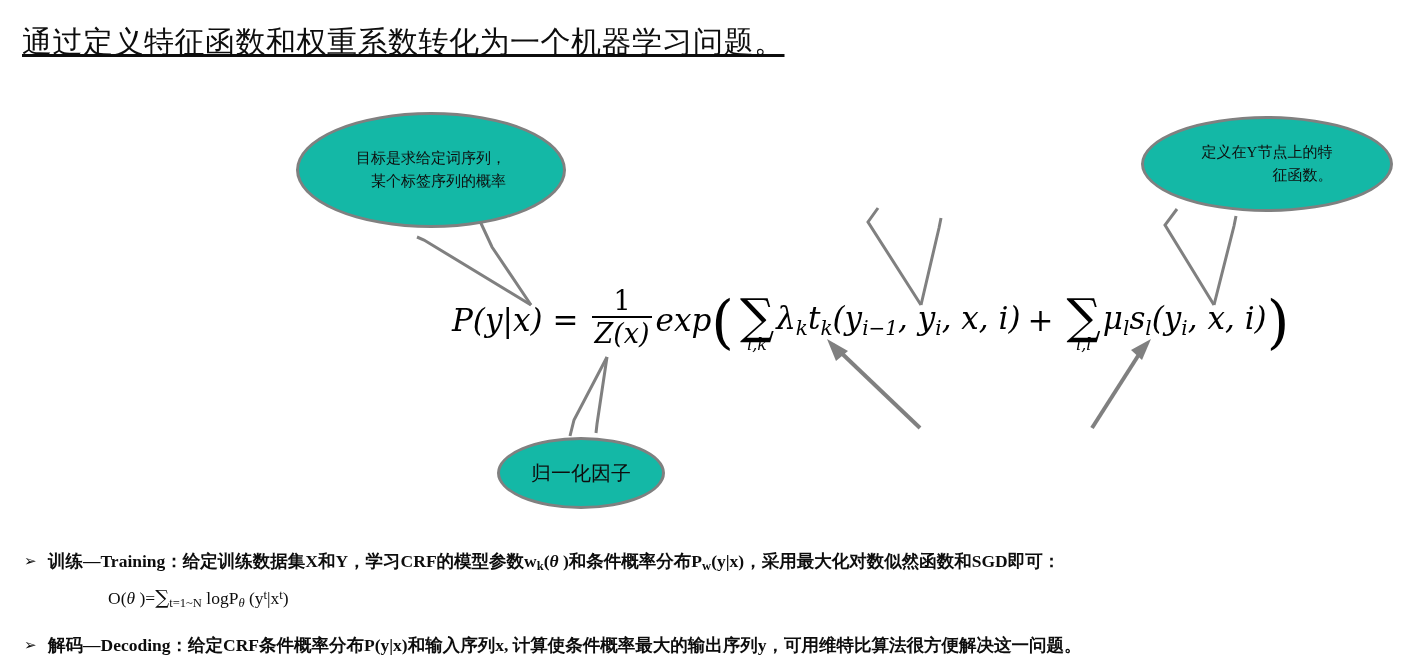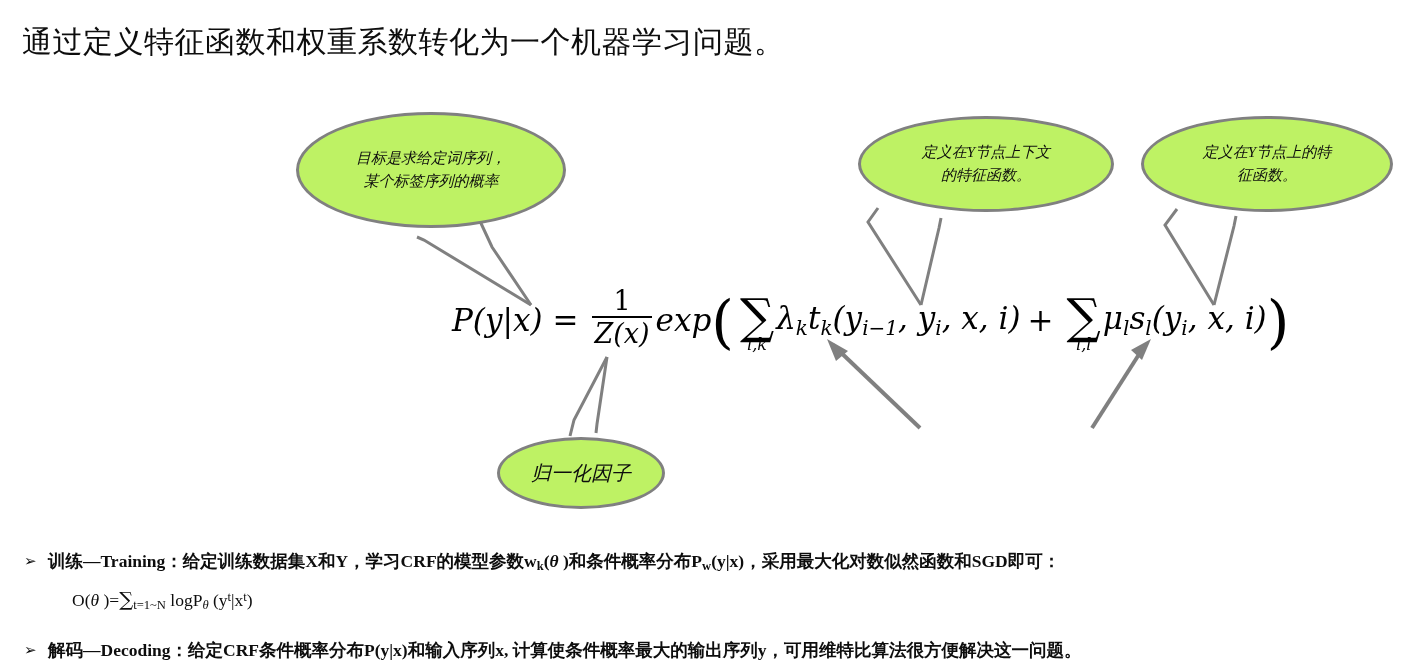--- a/index.html
+++ b/index.html
@@ -22,20 +22,21 @@
   
   .slide-title {
     position: absolute;
     left: 22px;
     top: 22px;
     font-size: 30px;
     line-height: 40px;
     letter-spacing: 0.5px;
     color: #0d0d0d;
     white-space: nowrap;
+    text-decoration: underline;
   }
 
   
   .objective {
     position: absolute;
     left: 28px;
     top: 288px;
     font-size: 25px;
     line-height: 34px;
     color: #ff0000;
@@ -115,30 +116,29 @@
   }
   .sub-s { font-size: 20px; vertical-align: -0.28em; }
   .op { font-style: normal; }
 
   
   .callout {
     position: absolute;
     box-sizing: border-box;
     border: 3px solid #808080;
     border-radius: 50%;
-    background: #bef264;
+    background: #14b8a6;
     display: flex;
     align-items: center;
     justify-content: center;
-    text-align: center;
+    text-align: right;
     color: #0d0d0d;
     font-size: 15px;
     line-height: 23px;
     z-index: 3;
-    font-style: italic;
   }
   .callout .ctext { padding: 0 14px; }
 
   .co-1 { left: 296px; top: 112px;  width: 270px; height: 116px; }
   .co-2 { left: 858px; top: 116px;  width: 256px; height: 96px; }
   .co-3 { left: 1141px; top: 116px; width: 252px; height: 96px; }
   .co-4 { left: 497px; top: 437px;  width: 168px; height: 72px; font-size: 20px; }
   .co-5 { left: 868px; top: 424px;  width: 268px; height: 96px; }
 
   
@@ -169,24 +169,24 @@
   .bullet-mark {
     font-family: "DejaVu Sans", sans-serif;
     font-size: 15px;
     line-height: 26px;
     width: 24px;
     flex: 0 0 24px;
     color: #0d0d0d;
   }
   .bullet-text { flex: 1 1 auto; font-weight: bold; }
   .sub-line {
-    margin-left: 48px;
+    margin-left: 84px;
     margin-top: 2px;
     font-size: 17.5px;
-    line-height: 33px;
+    line-height: 28px;
     white-space: nowrap;
   }
   .bullet-gap { height: 14px; }
   sub { font-size: 0.72em; vertical-align: -0.25em; }
   sup { font-size: 0.72em; vertical-align: 0.42em; }
   .ital { font-style: italic; }
   .sigma-inline { font-size: 1.12em; font-family: "DejaVu Serif", serif; }
 </style>
 </head>
 <body>
@@ -250,26 +250,20 @@
     <span class="paren">)</span>
   </div>
 
   <div class="callout co-1">
     <div class="ctext">
       <div>目标是求给定词序列，</div>
       <div>某个标签序列的概率</div>
     </div>
   </div>
 
-  <div class="callout co-2">
-    <div class="ctext">
-      <div>定义在Y节点上下文</div>
-      <div>的特征函数。</div>
-    </div>
-  </div>
 
   <div class="callout co-3">
     <div class="ctext">
       <div>定义在Y节点上的特</div>
       <div>征函数。</div>
     </div>
   </div>
 
   <div class="callout co-4">
     <div class="ctext">

